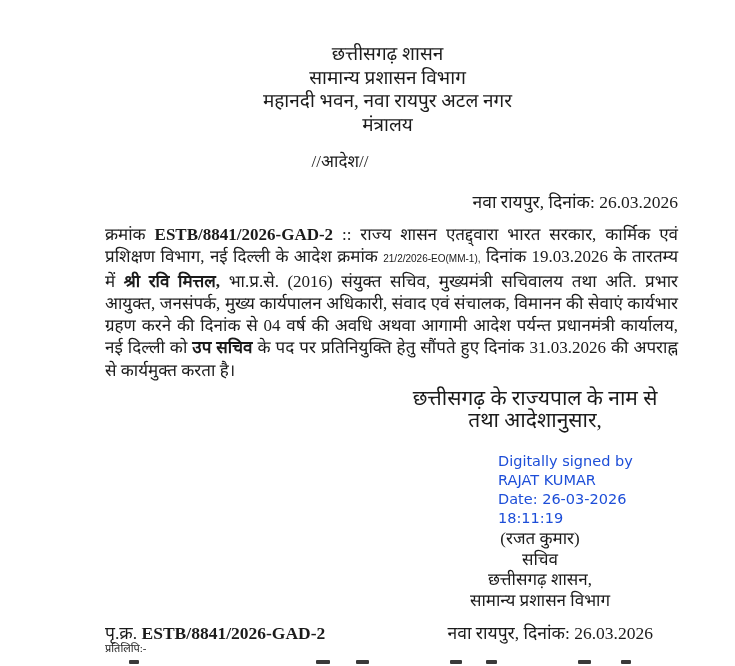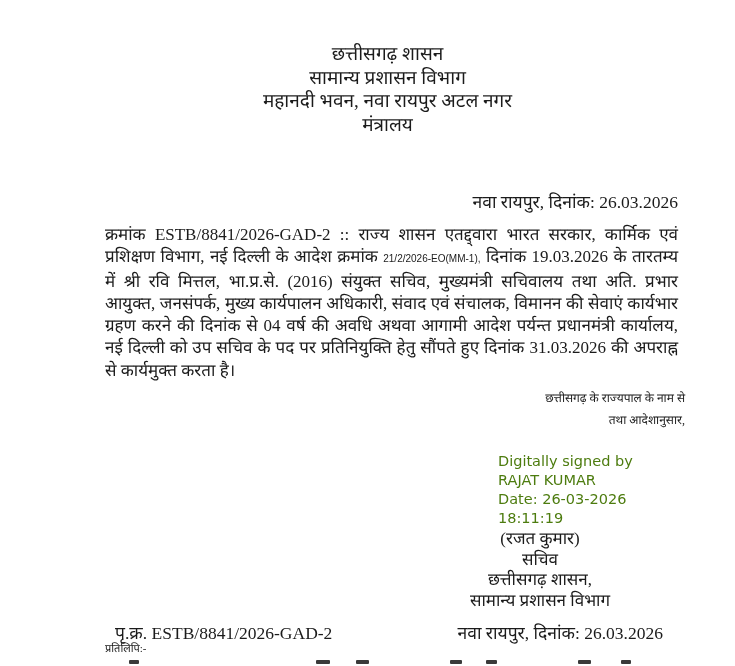--- a/index.html
+++ b/index.html
@@ -54,62 +54,62 @@
     position: absolute;
     top: 224px;
     left: 85px;
     width: 573px;
     margin: 0;
     font-size: 17px;
     line-height: 22.3px;
     text-align: justify;
     text-justify: inter-word;
   }
-  .bold { font-weight: normal; }
+  .bold { font-weight: bold; }
   .ref-num {
     font-family: "Liberation Sans", sans-serif;
     font-size: 10px;
   }
 
   
   .by-order {
     position: absolute;
     top: 388px;
     left: 365px;
     width: 300px;
-    text-align: right;
-    font-size: 12px;
+    text-align: center;
+    font-size: 21px;
     line-height: 21.5px;
   }
 
   
   .sig-block {
     position: absolute;
     top: 452px;
     left: 400px;
     width: 240px;
     text-align: center;
     font-size: 17px;
     line-height: 20.5px;
   }
   .sig-digital {
     text-align: left;
     margin-left: 78px;
     font-family: "DejaVu Sans", sans-serif;
     font-size: 14.5px;
     line-height: 19px;
-    color: #4d7c0f;
+    color: #1d4ed8;
   }
   .sig-name { margin-top: 1px; }
 
   
   .footer-row {
     position: absolute;
     top: 620px;
-    left: 95px;
+    left: 85px;
     width: 548px;
     display: flex;
     justify-content: space-between;
     font-size: 17.5px;
   }
   .copy-label {
     position: absolute;
     top: 640px;
     left: 85px;
     font-size: 11px;
@@ -136,20 +136,21 @@
 
 <div class="page">
 
   <div class="letterhead">
     <div>छत्तीसगढ़ शासन</div>
     <div>सामान्य प्रशासन विभाग</div>
     <div>महानदी भवन, नवा रायपुर अटल नगर</div>
     <div>मंत्रालय</div>
   </div>
 
+  <div class="order-title">//आदेश//</div>
 
   <div class="date-top">नवा रायपुर, दिनांक: 26.03.2026</div>
 
   <p class="order-para">
     <span>क्रमांक</span>
     <span class="bold">ESTB/8841/2026-GAD-2</span>
     <span>::</span>
     <span>राज्य शासन एतद्द्वारा भारत सरकार, कार्मिक एवं प्रशिक्षण विभाग, नई दिल्ली के आदेश क्रमांक</span>
     <span class="ref-num">21/2/2026-EO(MM-1),</span>
     <span>दिनांक 19.03.2026 के तारतम्य में</span>

